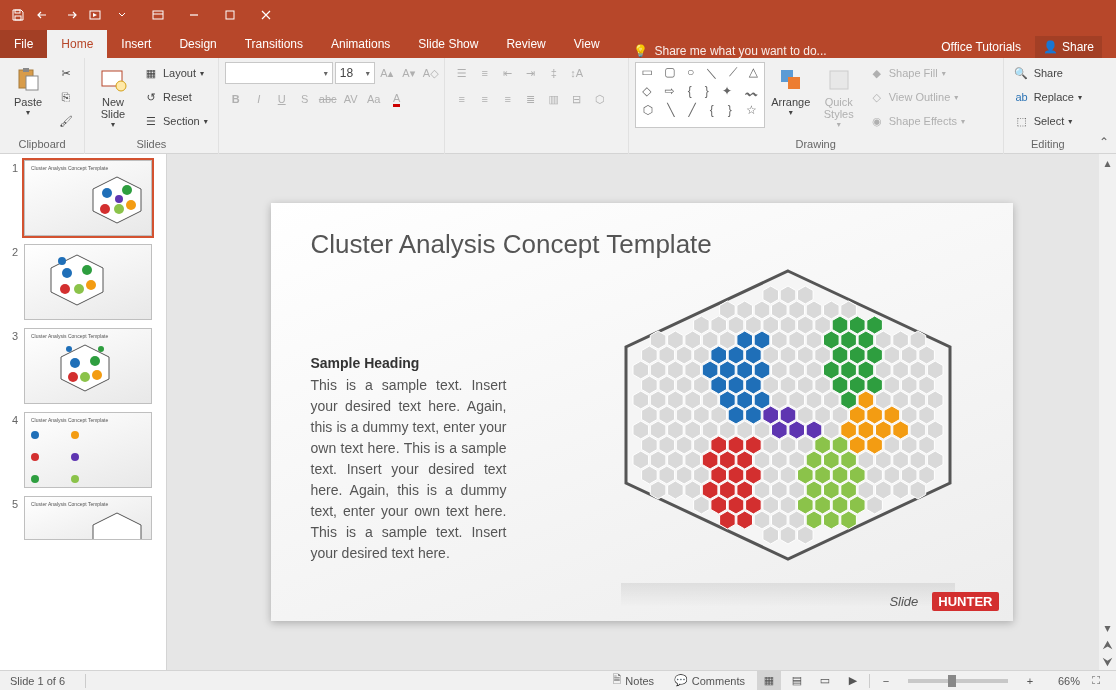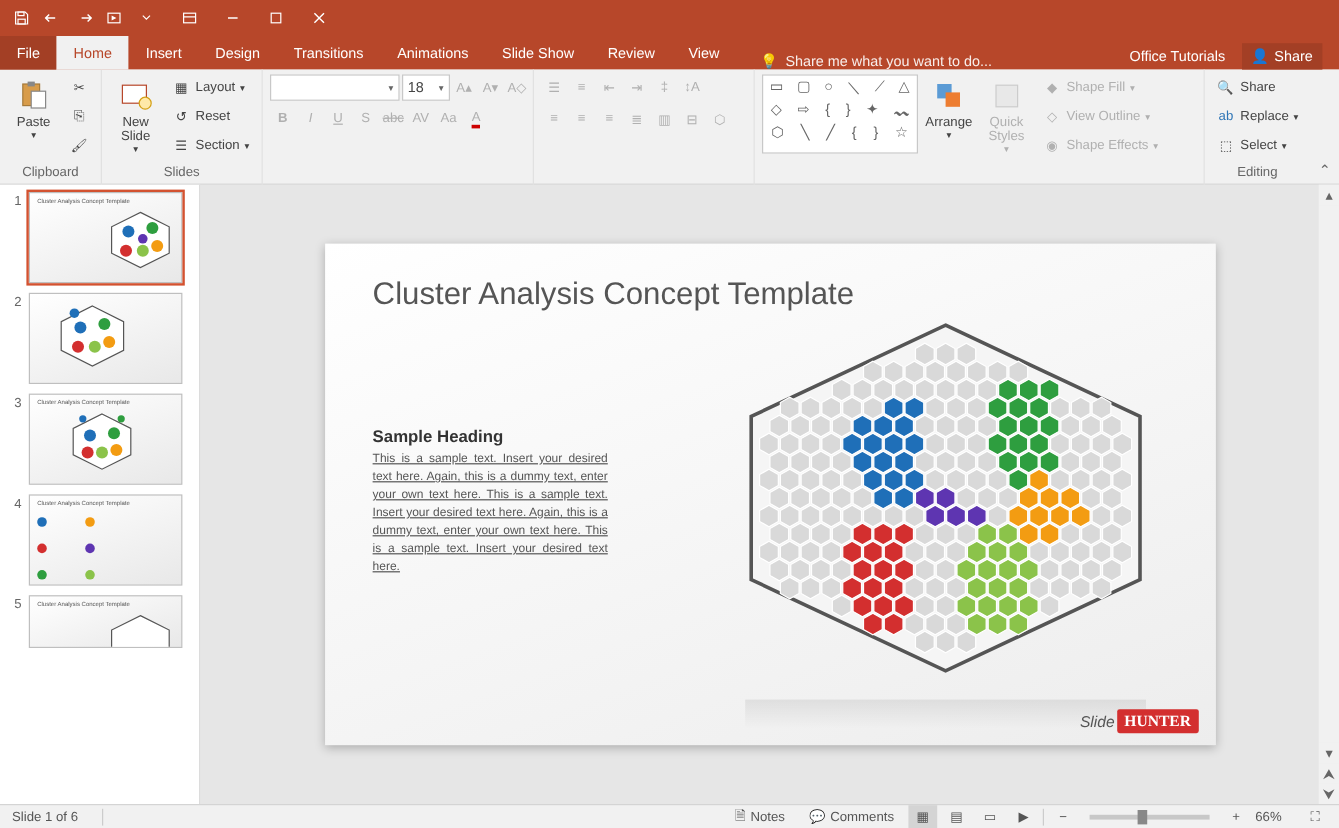--- a/index.html
+++ b/index.html
@@ -43,26 +43,26 @@
 .thumb-title { position:absolute; top:4px; left:6px; font-size:5px; color:#555; }
 .hex-mini { position:absolute; }
 .canvas-area { flex:1; display:flex; align-items:center; justify-content:center; position:relative; }
 .scroll-v { position:absolute; right:0; top:0; width:17px; height:100%; background:#f1f1f1; display:flex; flex-direction:column; }
 .scroll-v-btn { height:17px; background:#f1f1f1; display:flex; align-items:center; justify-content:center; cursor:pointer; color:#666; }
 .scroll-v-track { flex:1; background:#f1f1f1; }
 .slide { width:742px; height:418px; background:linear-gradient(160deg,#ffffff,#ededed); box-shadow:0 2px 8px rgba(0,0,0,.25); position:relative; }
 .slide-title { position:absolute; top:26px; left:40px; font-size:26px; color:#555; font-weight:400; }
 .sample-block { position:absolute; top:152px; left:40px; width:196px; }
 .sample-heading { font-size:14px; font-weight:700; color:#333; margin-bottom:4px; }
-.sample-text { font-size:10px; color:#555; line-height:1.5; text-align:justify;text-decoration:underline; }
+.sample-text { font-size:14px; color:#555; line-height:1.5; text-align:justify; }
 .hex-container { position:absolute; right:40px; top:60px; width:370px; height:320px; }
 .hex-shape { position:absolute; width:340px; height:296px; left:15px; top:4px; }
 .reflection { position:absolute; bottom:-32px; left:18px; width:334px; height:40px; background:linear-gradient(to bottom,rgba(0,0,0,.08),transparent); transform:scaleY(.6); }
 .logo { position:absolute; right:14px; bottom:10px; display:flex; align-items:center; color:#fff; font-style:italic; font-size:13px; }
-.logo .hunter { background:#d32f2f; padding:2px 6px; margin-left:2px; font-weight:700; font-style:normal; border-radius:2px; position:relative;font-family:Liberation Serif, serif; }
+.logo .hunter { background:#d32f2f; padding:2px 6px; margin-left:14px; font-weight:700; font-style:normal; border-radius:2px; position:relative; }
 .logo .slide-word { color:#555; }
 .statusbar { height:20px; background:#f1f1f1; border-top:1px solid #d4d4d4; display:flex; align-items:center; font-size:11px; color:#555; }
 .status-left { padding:0 10px; display:flex; align-items:center; gap:20px; }
 .status-divider { width:1px; height:14px; background:#ccc; }
 .status-right { margin-left:auto; display:flex; align-items:center; gap:4px; padding-right:8px; }
 .status-btn { padding:0 8px; height:20px; display:flex; align-items:center; gap:4px; cursor:pointer; }
 .view-btn { width:24px; height:20px; display:flex; align-items:center; justify-content:center; cursor:pointer; }
 .view-btn.active { background:#d4d4d4; }
 .zoom-slider { width:100px; height:4px; background:#c8c8c8; position:relative; margin:0 6px; cursor:pointer; }
 .zoom-handle { position:absolute; top:-4px; width:8px; height:12px; background:#888; left:40%; }
@@ -332,20 +332,21 @@
             <span>View Outline</span>
             <span style="font-size:8px">▾</span>
           </div>
         <div class="small-btn disabled">
             <span class="icon16">◉</span>
             <span>Shape Effects</span>
             <span style="font-size:8px">▾</span>
           </div>
       </div>
     </div>
+    <div class="group-label">Drawing</div>
   </div>
 
   <div class="group" style="border-right:none">
     <div class="group-body">
       <div class="col">
         <div class="small-btn">
             <span class="icon16">🔍</span>
             <span>Share</span>
           </div>
         <div class="small-btn">
@@ -733,16 +734,16 @@
     <div class="view-btn active">▦</div>
     <div class="view-btn">▤</div>
     <div class="view-btn">▭</div>
     <div class="view-btn">▶</div>
     <span class="status-divider"></span>
     <div class="view-btn">−</div>
     <div class="zoom-slider">
         <div class="zoom-handle"></div>
       </div>
     <div class="view-btn">+</div>
-    <span style="min-width:34px;text-align:left">66%</span>
+    <span style="min-width:34px;text-align:right">66%</span>
     <div class="view-btn">⛶</div>
   </div>
 </div>
 
 </body></html>

